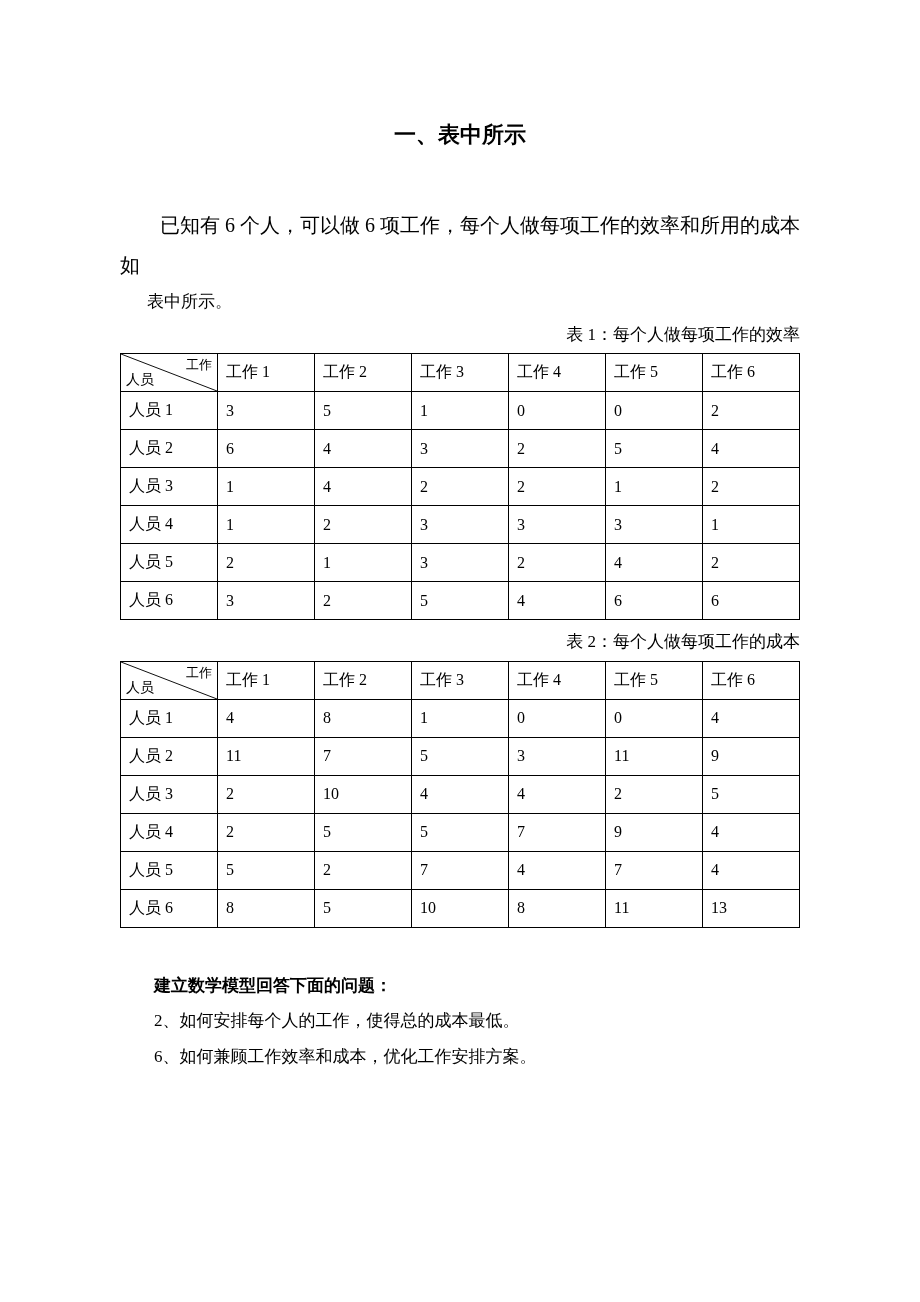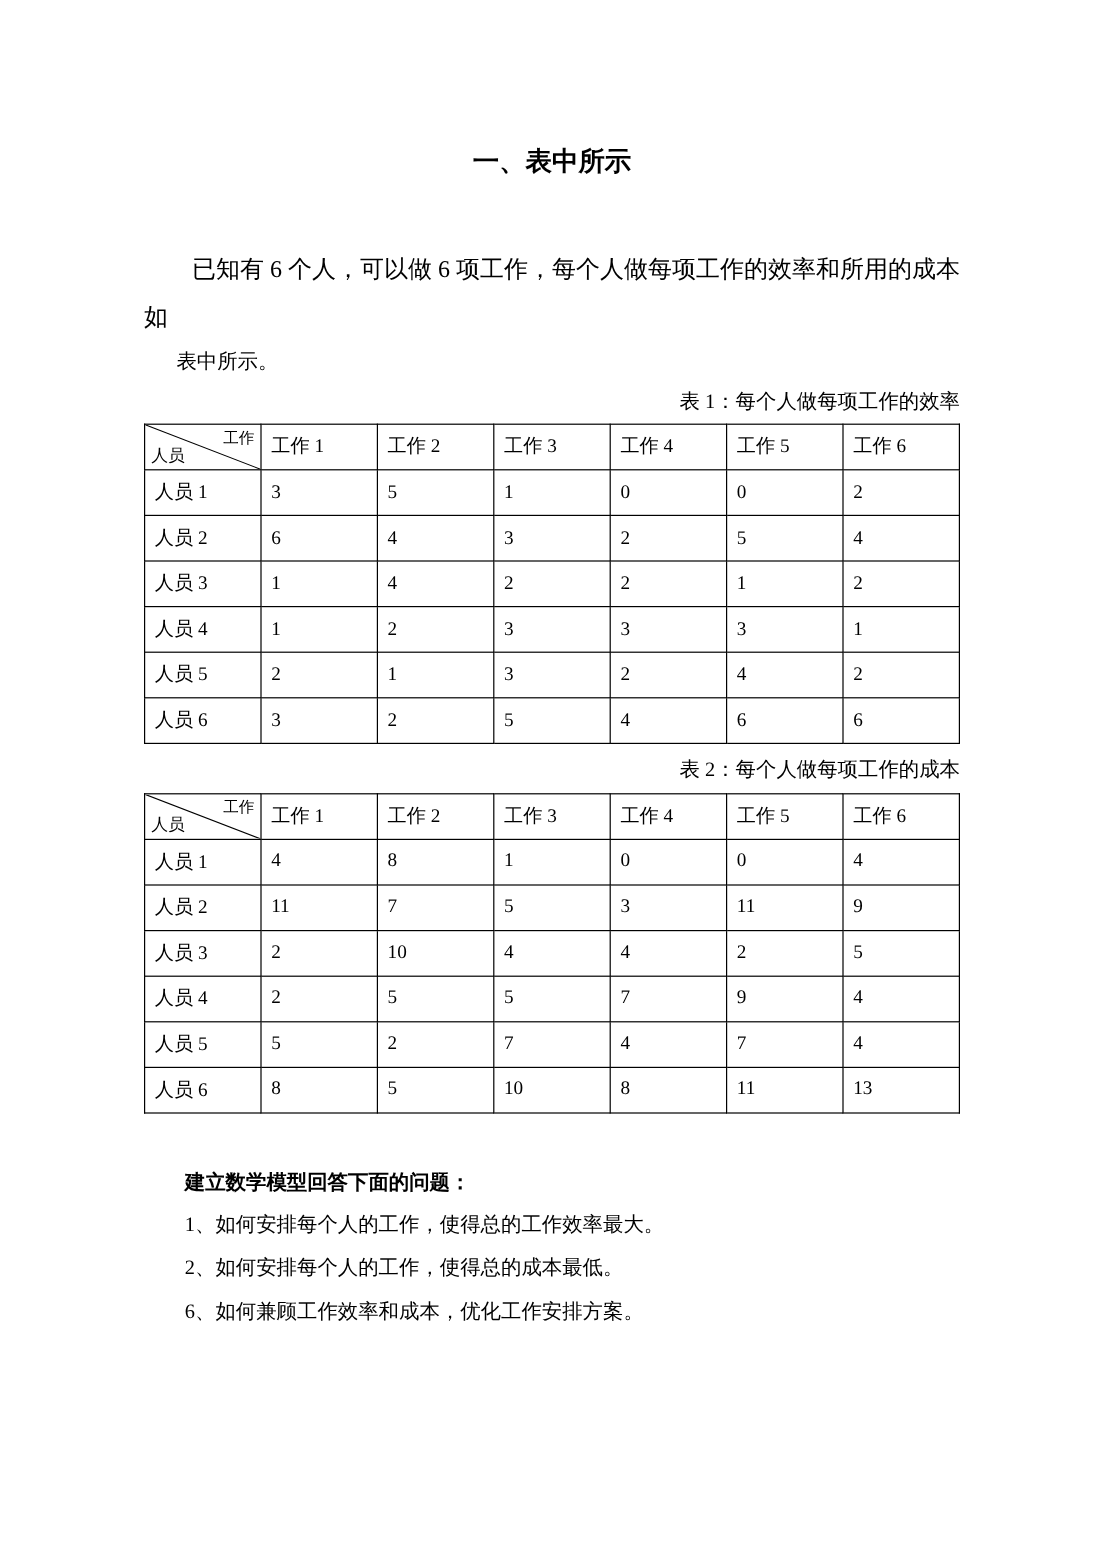--- a/index.html
+++ b/index.html
@@ -249,17 +249,16 @@
           <td>10</td>
           <td>8</td>
           <td>11</td>
           <td>13</td>
     </tr>
   </tbody>
     </table>
 
   <div class="questions">
     <p class="q-intro">建立数学模型回答下面的问题：</p>
-    <p class="q-item">1、如何安排每个人的工作，使得总的工作效率最大。</p>
     <p class="q-item">2、如何安排每个人的工作，使得总的成本最低。</p>
     <p class="q-item">6、如何兼顾工作效率和成本，优化工作安排方案。</p>
   </div>
 </div>
 
 </body></html>

